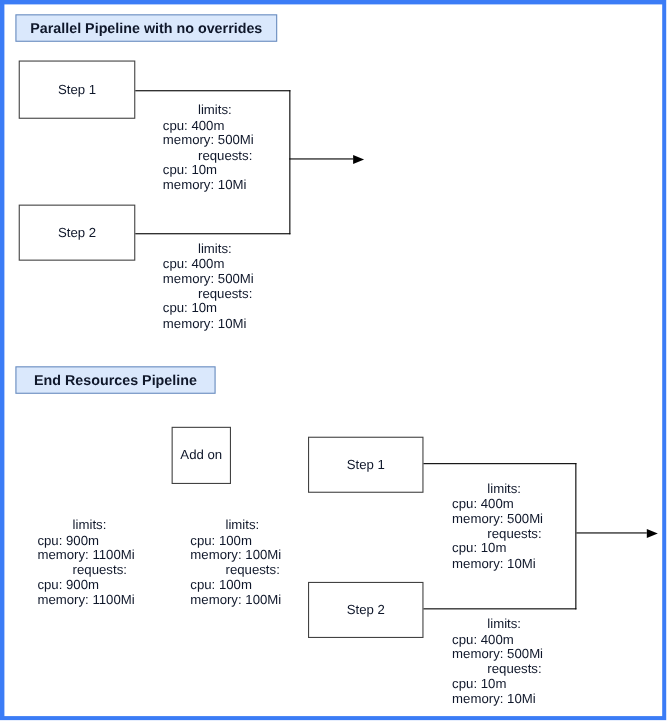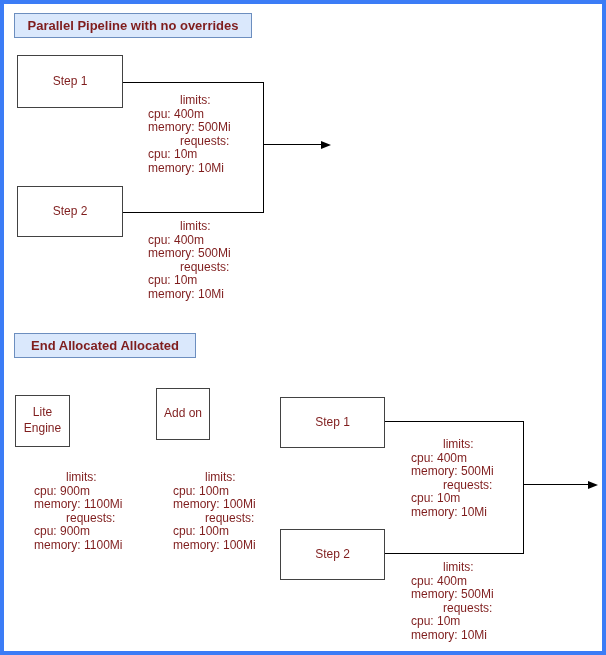--- a/index.html
+++ b/index.html
@@ -1,21 +1,21 @@
 <!DOCTYPE html>
 <html style="--frame: #3B7CF6; --title_fill: #DAE8FC; --title_stroke: #6C8EBF;"><head>
 <meta charset="utf-8">
 <style>
   html,body{margin:0;padding:0;background:#fff;}
   #canvas{
     position:relative;
     width:606px;height:655px;
     background:#ffffff;
     font-family:"Liberation Sans", sans-serif;
-    color:#7f1d1d;
+    color:#0f172a;
     overflow:hidden;
   }
   .frame{
     position:absolute;inset:0;
     border:4px solid var(--frame,#3B7CF6);
     pointer-events:none;
     z-index:10;
   }
   .title-box{
     position:absolute;
@@ -89,26 +89,23 @@
   <div class="res" style="left:132px;top:220px;">
     <div class="res-line">limits:</div>
     <div class="res-line indent">cpu: 400m</div>
     <div class="res-line indent">memory: 500Mi</div>
     <div class="res-line">requests:</div>
     <div class="res-line indent">cpu: 10m</div>
     <div class="res-line indent">memory: 10Mi</div>
   </div>
 
   <div class="title-box" style="left:14px;top:333px;width:182px;height:25px;">
-    <span>End Allocated Allocated</span>
+    <span>End Resources Pipeline</span>
   </div>
 
-  <div class="node" style="left:15px;top:395px;width:55px;height:52px;">
-    <span class="label">Lite Engine</span>
-  </div>
 
   <div class="node" style="left:156px;top:388px;width:54px;height:52px;">
     <span class="label">Add on</span>
   </div>
 
   <div class="node" style="left:280px;top:397px;width:105px;height:51px;">
     <span class="label">Step 1</span>
   </div>
 
   <div class="node" style="left:280px;top:529px;width:105px;height:51px;">

